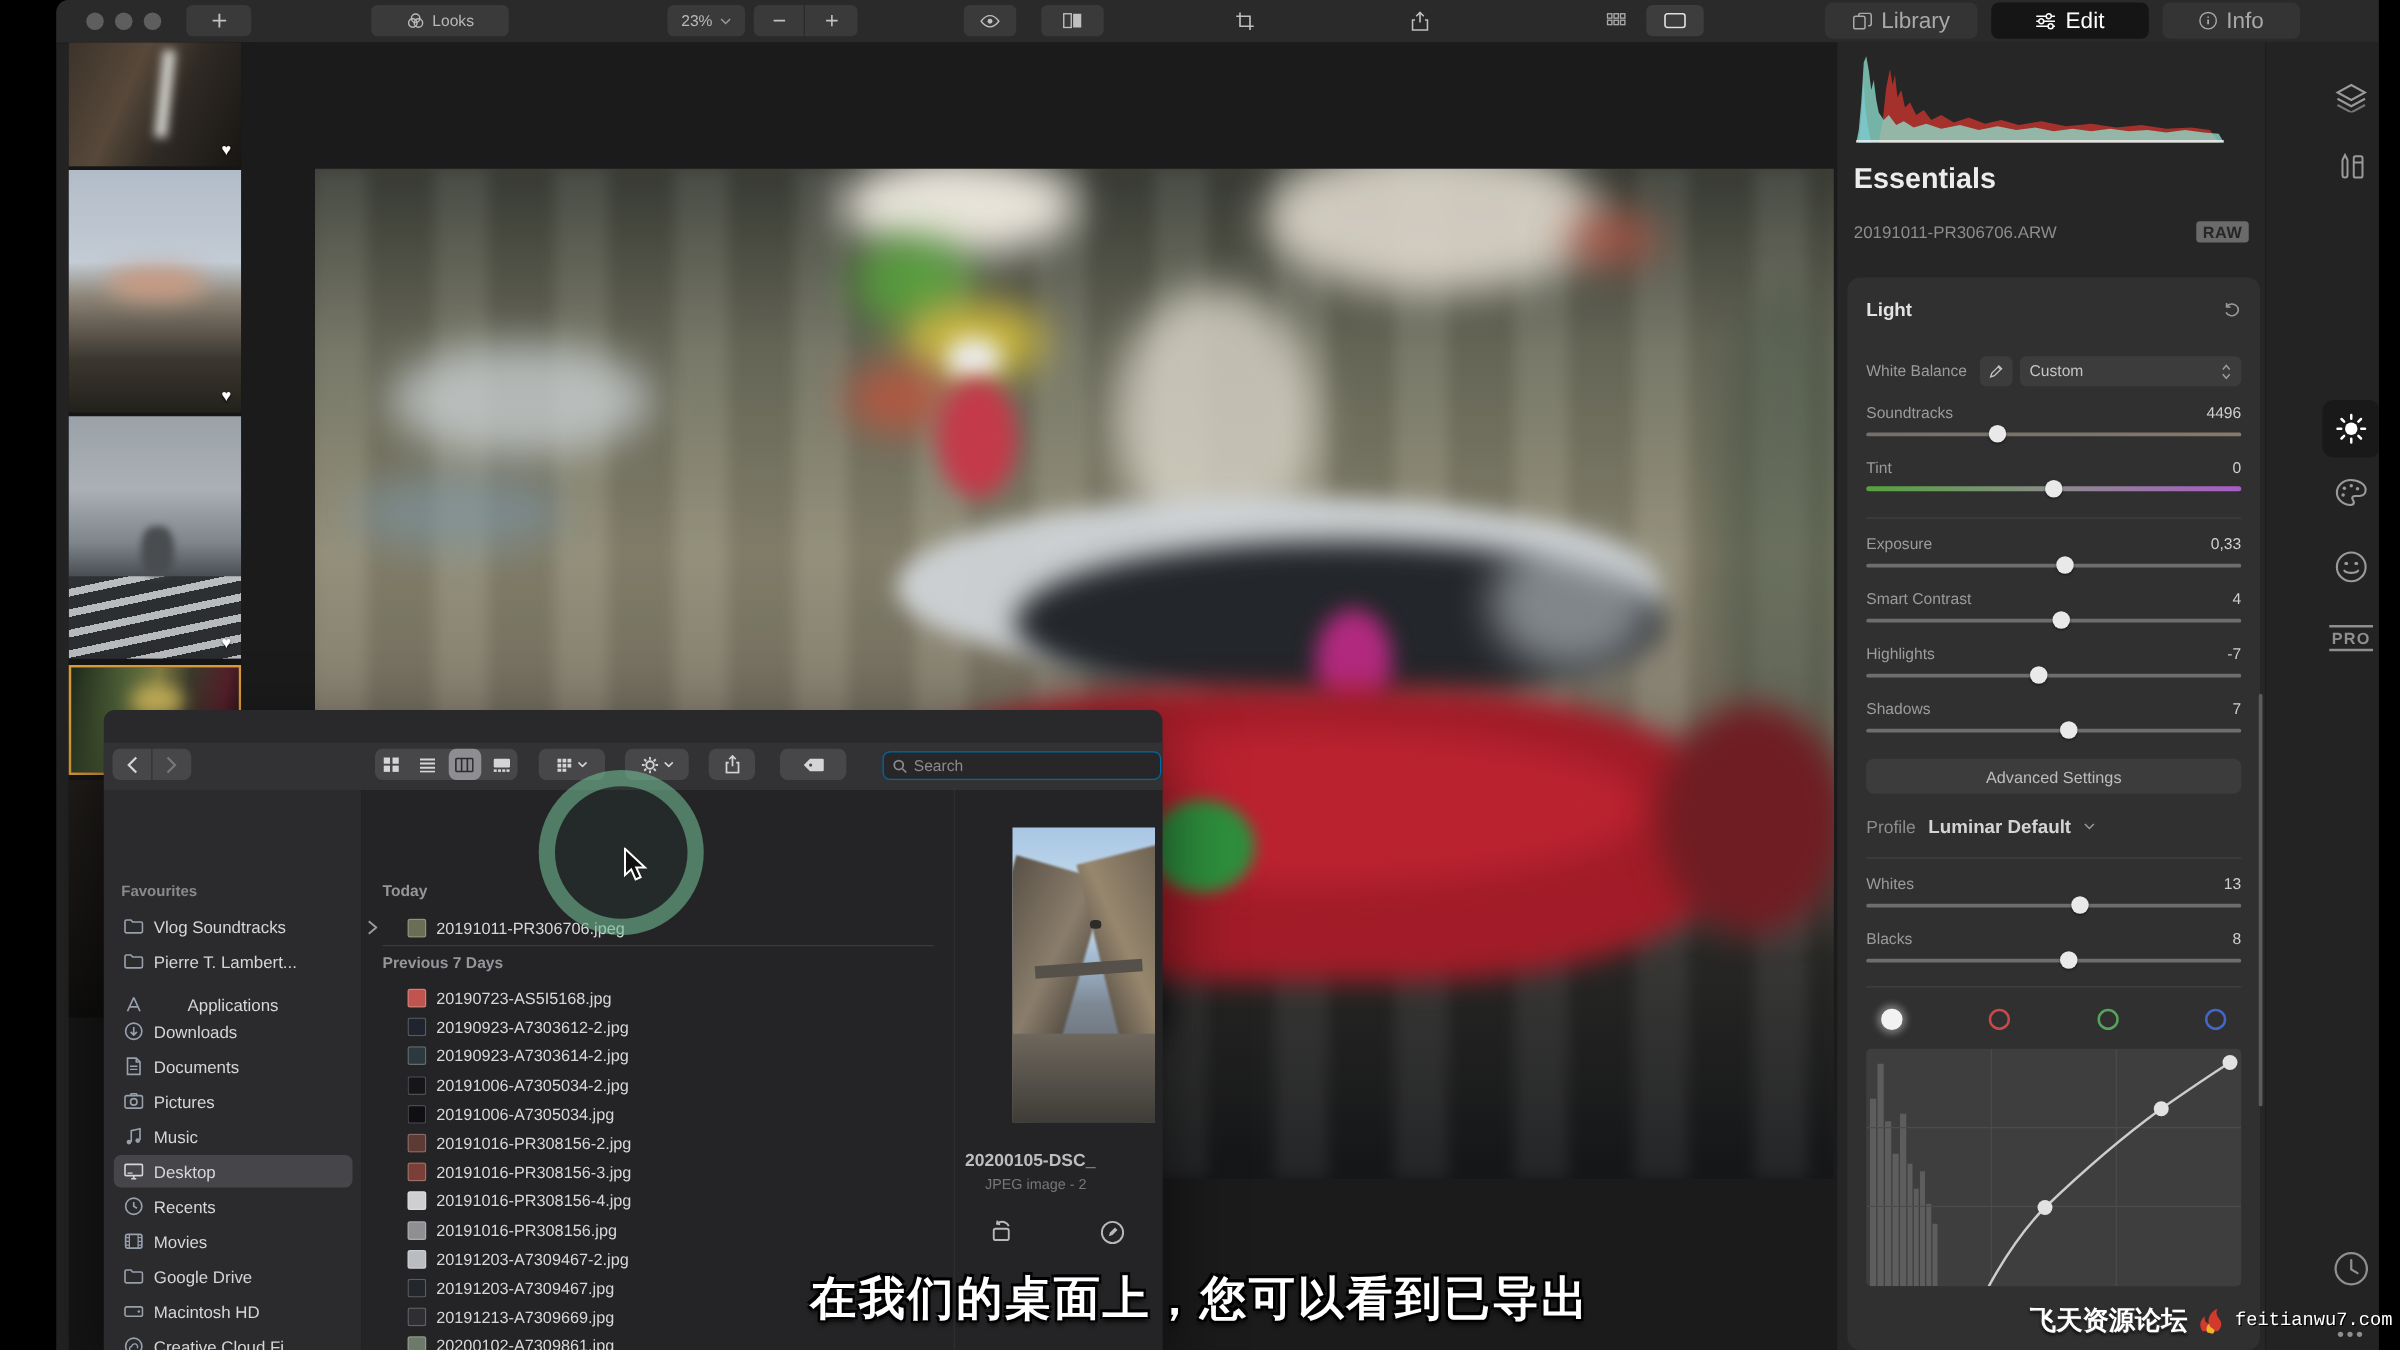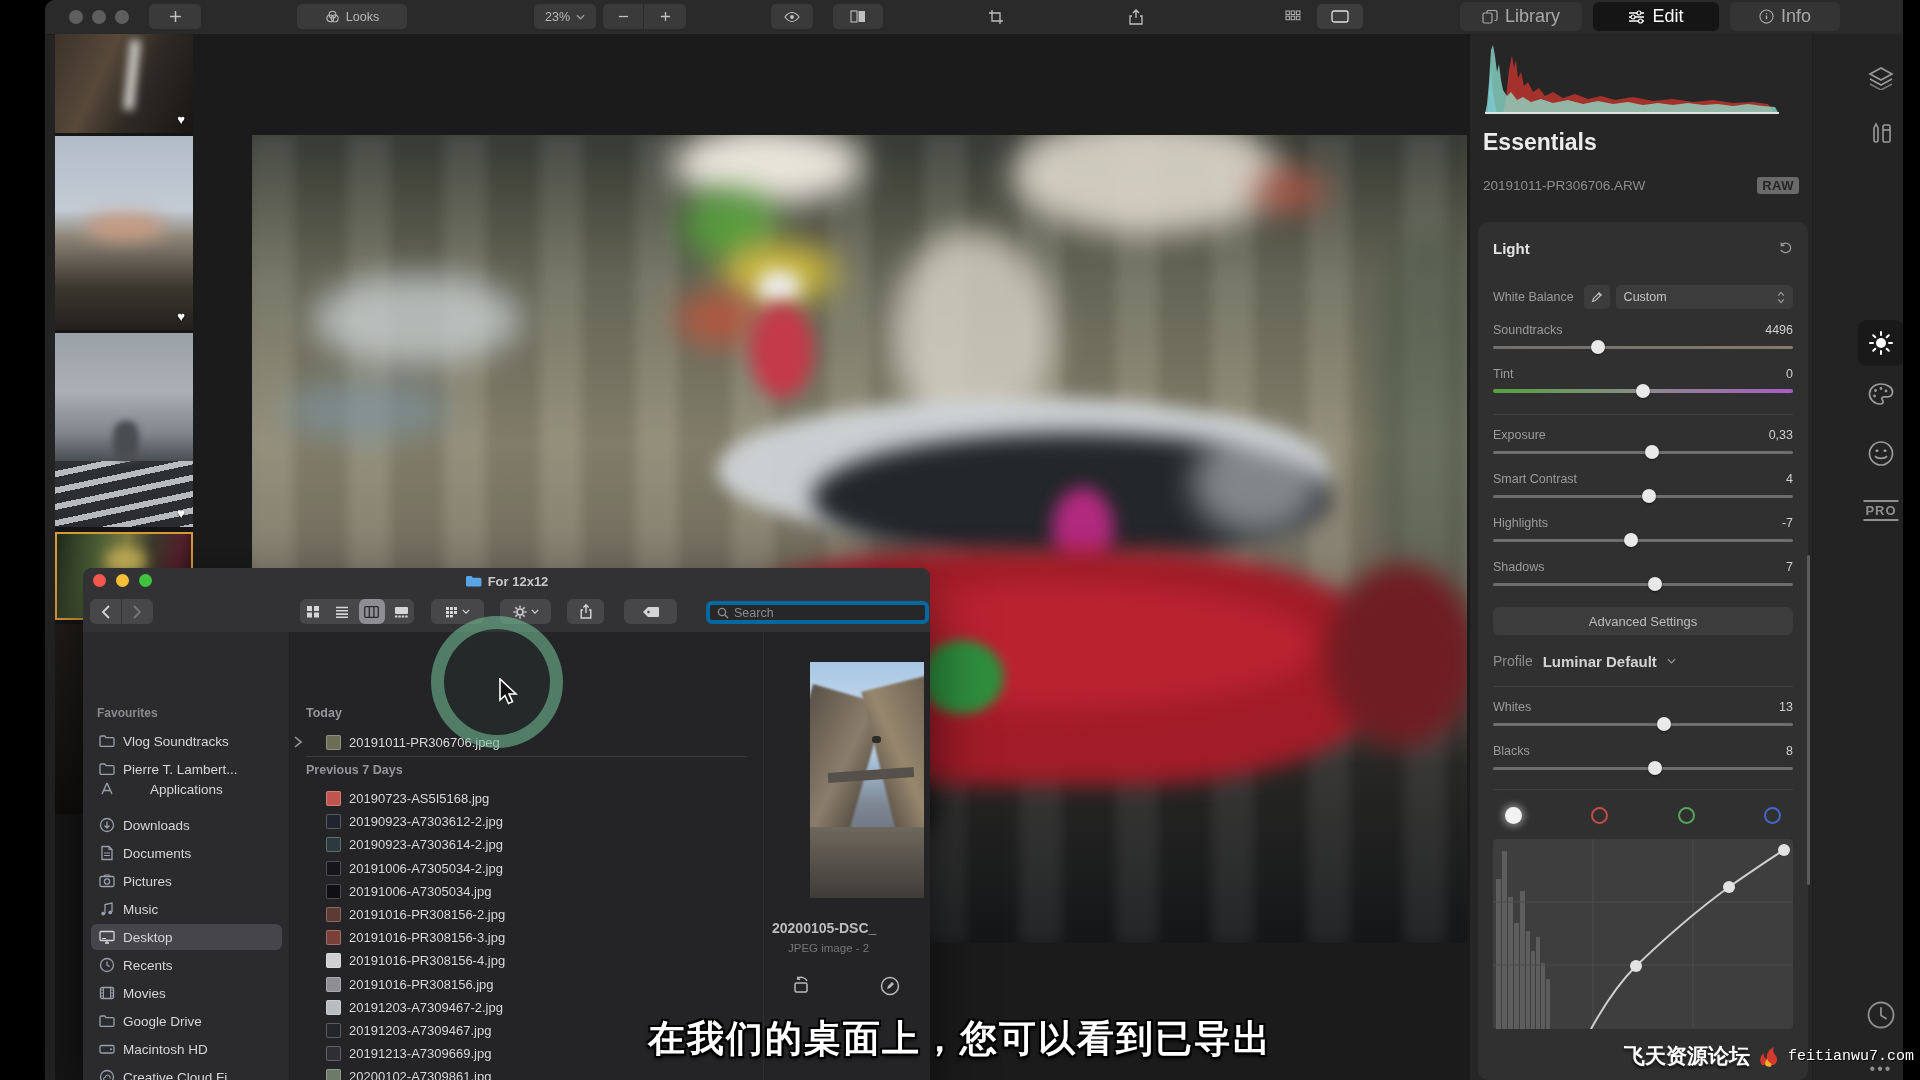--- a/index.html
+++ b/index.html
@@ -31,21 +31,21 @@
   
   #finder{position:absolute;left:83px;top:568px;width:847px;height:512px;background:#29292c;border-radius:9px 9px 0 0;
           box-shadow:0 24px 60px rgba(0,0,0,.6);overflow:hidden;}
   #f-titlebar{position:absolute;left:0;top:0;width:100%;height:26px;background:#323235;}
   .f-light{position:absolute;top:6px;width:13px;height:13px;border-radius:50%;}
   #f-title{position:absolute;left:0;top:0;width:100%;height:26px;display:flex;align-items:center;justify-content:center;gap:6px;color:#c8c8ca;font-size:13px;font-weight:bold;}
   #f-toolbar{position:absolute;left:0;top:26px;width:100%;height:38px;background:#323235;border-bottom:1px solid #1d1d1f;}
   .f-btn{position:absolute;top:5px;height:25px;background:#47474a;border-radius:6px;display:flex;align-items:center;justify-content:center;gap:4px;}
   .f-seg{display:flex;align-items:center;justify-content:center;width:28px;height:25px;}
   .f-seg.sel{background:#8e8e92;border-radius:6px;}
-  #f-search{position:absolute;left:623px;top:7px;width:223px;height:23px;background:#27272a;border:4px solid #0369a1;border-radius:6px;display:flex;align-items:center;gap:5px;padding:0 7px;box-sizing:border-box;color:#8b8b8e;font-size:12.5px;}
+  #f-search{position:absolute;left:623px;top:7px;width:223px;height:23px;background:#27272a;border:1px solid #0369a1;border-radius:6px;display:flex;align-items:center;gap:5px;padding:0 7px;box-sizing:border-box;color:#8b8b8e;font-size:12.5px;}
   #f-sidebar{position:absolute;left:0;top:64px;width:207px;height:448px;background:#2b2b2e;border-right:1px solid #212124;box-sizing:border-box;}
   .sb-header{position:absolute;left:14px;color:#8a8a8e;font-size:12px;font-weight:bold;}
   .sb-item{position:absolute;left:8px;width:191px;height:26px;border-radius:6px;display:flex;align-items:center;gap:8px;padding-left:8px;box-sizing:border-box;color:#d6d6d8;font-size:13.5px;}
   .sb-item.sel{background:#46464a;}
   .sb-item svg{flex:0 0 auto;}
   #f-list{position:absolute;left:207px;top:64px;width:473px;height:448px;background:#242427;}
   .fl-header{position:absolute;left:16px;color:#96969a;font-size:12.5px;font-weight:bold;}
   .fl-row{position:absolute;left:0;width:473px;height:23px;display:flex;align-items:center;gap:8px;padding-left:36px;box-sizing:border-box;color:#d8d8d8;font-size:13px;white-space:nowrap;}
   .fl-row .ficon{width:15px;height:15px;border-radius:2px;flex:0 0 auto;box-shadow:0 0 0 1px rgba(255,255,255,.25) inset;}
   .fl-div{position:absolute;left:16px;width:441px;height:1px;background:#3a3a3d;}
@@ -474,31 +474,20 @@
         <svg width="30" height="30" viewBox="0 0 30 30">
             <circle cx="15" cy="15" r="12.5" fill="none" stroke="#8f8f8f" stroke-width="1.8"></circle>
           <path d="M15 8v7.5l5 3" fill="none" stroke="#8f8f8f" stroke-width="1.8" stroke-linecap="round"></path>
         </svg>
       </span>
       <span class="strip-ic" style="top:1026px;color:#8f8f8f;font-size:16px;letter-spacing:2px">•••</span>
     </div>
   </div>
 
   <div id="finder">
-    <div id="f-titlebar">
-      <span class="f-light" style="left:10px;background:#f2574e"></span>
-      <span class="f-light" style="left:33px;background:#f5bf38"></span>
-      <span class="f-light" style="left:56px;background:#41c33f"></span>
-      <div id="f-title">
-        <svg width="17" height="14" viewBox="0 0 17 14">
-          <path d="M1 3.5C1 2.7 1.7 2 2.5 2h4l1.5 1.8h7A1.5 1.5 0 0 1 16.5 5.3V11a1.5 1.5 0 0 1-1.5 1.5H2.5A1.5 1.5 0 0 1 1 11z" fill="#58a6e8"></path>
-        </svg>
-        <span>For 12x12</span>
-      </div>
-    </div>
     <div id="f-toolbar">
       <div class="f-btn" style="left:7px;width:31px;border-radius:6px 0 0 6px">
         <svg width="9" height="14" viewBox="0 0 9 14">
             <path d="M8 1L2 7l6 6" fill="none" stroke="#d5d5d7" stroke-width="1.8"></path>
           </svg>
       </div>
       <div class="f-btn" style="left:39px;width:31px;border-radius:0 6px 6px 0">
         <svg width="9" height="14" viewBox="0 0 9 14">
             <path d="M1 1l6 6-6 6" fill="none" stroke="#77777a" stroke-width="1.8"></path>
           </svg>
@@ -596,21 +585,21 @@
               <path d="M1 4.2C1 3.4 1.6 3 2.3 3h3.4l1.4 1.6h6.6c.7 0 1.3.5 1.3 1.3V12c0 .8-.6 1.3-1.3 1.3H2.3C1.6 13.3 1 12.8 1 12z" fill="none" stroke="#97a0ac" stroke-width="1.3"></path>
             </svg>
             <span>Vlog Soundtracks</span>
           </div>
           <div class="sb-item" style="top: 124px;">
             <svg width="16" height="16" viewBox="0 0 16 16">
               <path d="M1 4.2C1 3.4 1.6 3 2.3 3h3.4l1.4 1.6h6.6c.7 0 1.3.5 1.3 1.3V12c0 .8-.6 1.3-1.3 1.3H2.3C1.6 13.3 1 12.8 1 12z" fill="none" stroke="#97a0ac" stroke-width="1.3"></path>
             </svg>
             <span>Pierre T. Lambert...</span>
           </div>
-          <div class="sb-item" style="top: 144px; gap: 35px;">
+          <div class="sb-item" style="top: 159px; gap: 35px;">
             <svg width="16" height="16" viewBox="0 0 16 16">
               <path d="M8 2L3 13M8 2l5 11M4.8 9.5h6.4" fill="none" stroke="#97a0ac" stroke-width="1.4"></path>
             </svg>
             <span>Applications</span>
           </div>
           <div class="sb-item" style="top: 180px;">
             <svg width="16" height="16" viewBox="0 0 16 16">
               <circle cx="8" cy="8" r="6.5" fill="none" stroke="#97a0ac" stroke-width="1.3"></circle>
               <path d="M8 4.5v6M5.5 8.5L8 11l2.5-2.5" fill="none" stroke="#97a0ac" stroke-width="1.3"></path>
             </svg>

